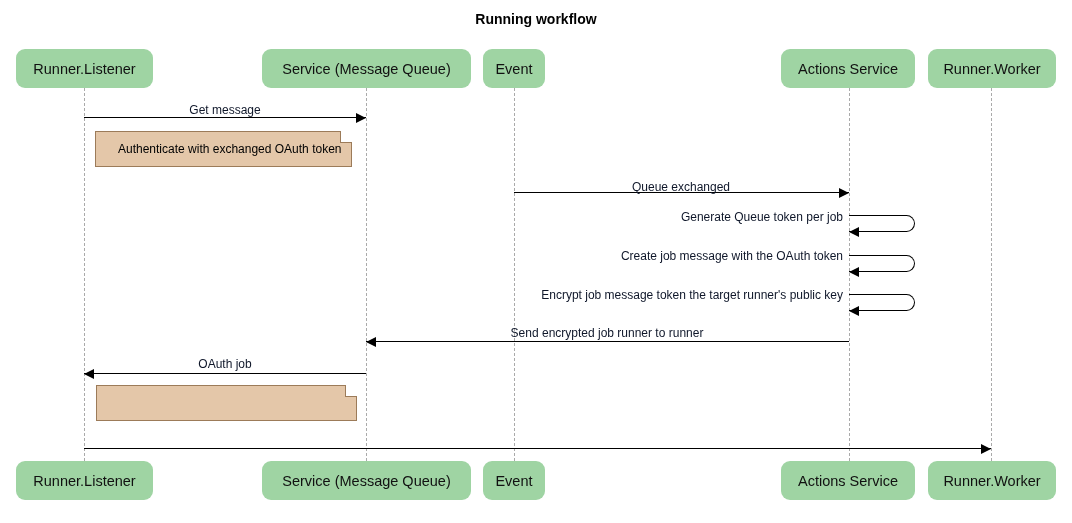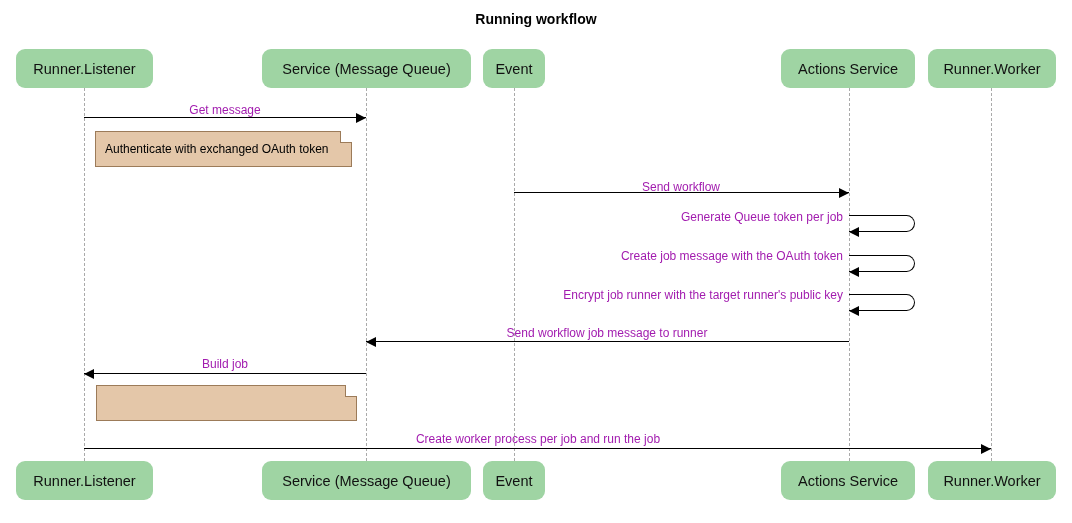--- a/index.html
+++ b/index.html
@@ -5,30 +5,30 @@
   html,body{margin:0;padding:0;background:#ffffff;}
   body{width:1072px;height:523px;position:relative;overflow:hidden;
        font-family:"Liberation Sans","DejaVu Sans",sans-serif;color:#000;}
   #canvas{position:absolute;left:0;top:0;width:1072px;height:523px;}
   .title{position:absolute;left:0;top:11px;width:1072px;text-align:center;
          font-size:14px;font-weight:bold;color:#000;letter-spacing:0px;}
   .actor{position:absolute;background:#9fd4a3;border-radius:9px;
          display:flex;align-items:center;justify-content:center;
          font-size:14.5px;color:#111;height:39px;white-space:nowrap;}
   .lifeline{position:absolute;width:0;border-left:1px dashed #aaaaaa;}
-  .msg-label{position:absolute;font-size:12px;color:#a21caf;white-space:nowrap;}
+  .msg-label{position:absolute;font-size:12px;color:#0f172a;white-space:nowrap;}
   .msg-label.c{transform:translateX(-50%);}
   .msg-label.r{transform:translateX(-100%);}
   .arrow-line{position:absolute;height:0;border-top:1.4px solid #000;}
   .arrow-head{position:absolute;width:0;height:0;}
   .arrow-head.right{border-top:5px solid transparent;border-bottom:5px solid transparent;border-left:10px solid #000;}
   .arrow-head.left{border-top:5px solid transparent;border-bottom:5px solid transparent;border-right:10px solid #000;}
   .note{position:absolute;background:#e4c7a9;border:1px solid #9c7b59;
         font-size:12px;color:#000;display:flex;align-items:center;
-        padding-left:9px;box-sizing:border-box;}
+        padding-left:22px;box-sizing:border-box;}
   .note .fold{position:absolute;right:-1px;top:-1px;width:11px;height:11px;
         background:#ffffff;border-left:1px solid #9c7b59;border-bottom:1px solid #9c7b59;}
   .selfloop{position:absolute;}
   .selfloop .top{position:absolute;left:0;top:0;height:0;border-top:1.4px solid #000;}
   .selfloop .bot{position:absolute;left:0;height:0;border-top:1.4px solid #000;}
   .selfloop .cap{position:absolute;right:0;top:0;border:1.4px solid #000;
         border-left:none;border-top-right-radius:9px;border-bottom-right-radius:9px;
         box-sizing:border-box;}
 </style>
 </head>
@@ -69,51 +69,50 @@
       <div>Runner.Worker</div>
     </div>
     <div class="actor" style="left: 928px; top: 461px; width: 128px; height: 39px;">
       <div>Runner.Worker</div>
     </div>
     <div class="arrow-line" style="left: 84px; top: 117px; width: 282px;"></div>
     <div class="arrow-head right" style="top: 112.7px; left: 356px;"></div>
     <div class="msg-label c" style="left: 225px; top: 103px;">Get message</div>
     <div class="arrow-line" style="left: 514px; top: 192px; width: 335px;"></div>
     <div class="arrow-head right" style="top: 187.7px; left: 839px;"></div>
-    <div class="msg-label c" style="left: 681px; top: 180px;">Send workflow</div>
+    <div class="msg-label c" style="left: 681px; top: 180px;">Queue exchanged</div>
     <div class="arrow-head left" style="left: 849px; top: 227px;"></div>
     <div class="selfloop" style="left: 849px; top: 215px; width: 66px; height: 17px;">
       <div class="top" style="width: 57px;"></div>
       <div class="cap" style="width: 9px; height: 17px; left: 57px;"></div>
       <div class="bot" style="width: 57px; top: 16px;"></div>
     </div>
     <div class="msg-label r" style="left: 843px; top: 210px;">Generate Queue token per job</div>
     <div class="arrow-head left" style="left: 849px; top: 267px;"></div>
     <div class="selfloop" style="left: 849px; top: 255px; width: 66px; height: 17px;">
       <div class="top" style="width: 57px;"></div>
       <div class="cap" style="width: 9px; height: 17px; left: 57px;"></div>
       <div class="bot" style="width: 57px; top: 16px;"></div>
     </div>
     <div class="msg-label r" style="left: 843px; top: 249px;">Create job message with the OAuth token</div>
     <div class="arrow-head left" style="left: 849px; top: 306px;"></div>
     <div class="selfloop" style="left: 849px; top: 294px; width: 66px; height: 17px;">
       <div class="top" style="width: 57px;"></div>
       <div class="cap" style="width: 9px; height: 17px; left: 57px;"></div>
       <div class="bot" style="width: 57px; top: 16px;"></div>
     </div>
-    <div class="msg-label r" style="left: 843px; top: 288px;">Encrypt job runner with the target runner's public key</div>
+    <div class="msg-label r" style="left: 843px; top: 288px;">Encrypt job message token the target runner's public key</div>
     <div class="arrow-line" style="left: 366px; top: 341px; width: 483px;"></div>
     <div class="arrow-head left" style="top: 336.7px; left: 366px;"></div>
-    <div class="msg-label c" style="left: 607px; top: 326px;">Send workflow job message to runner</div>
+    <div class="msg-label c" style="left: 607px; top: 326px;">Send encrypted job runner to runner</div>
     <div class="arrow-line" style="left: 84px; top: 373px; width: 282px;"></div>
     <div class="arrow-head left" style="top: 368.7px; left: 84px;"></div>
-    <div class="msg-label c" style="left: 225px; top: 357px;">Build job</div>
+    <div class="msg-label c" style="left: 225px; top: 357px;">OAuth job</div>
     <div class="arrow-line" style="left: 84px; top: 448px; width: 907px;"></div>
     <div class="arrow-head right" style="top: 443.7px; left: 981px;"></div>
-    <div class="msg-label c" style="left: 538px; top: 432px;">Create worker process per job and run the job</div>
     <div class="note" style="left: 95px; top: 131px; width: 257px; height: 36px;">
       <div class="fold"></div>
       <div>Authenticate with exchanged OAuth token</div>
     </div>
     <div class="note" style="left: 96px; top: 385px; width: 261px; height: 36px;">
       <div class="fold"></div>
     </div>
   </div>
 
 </body></html>

